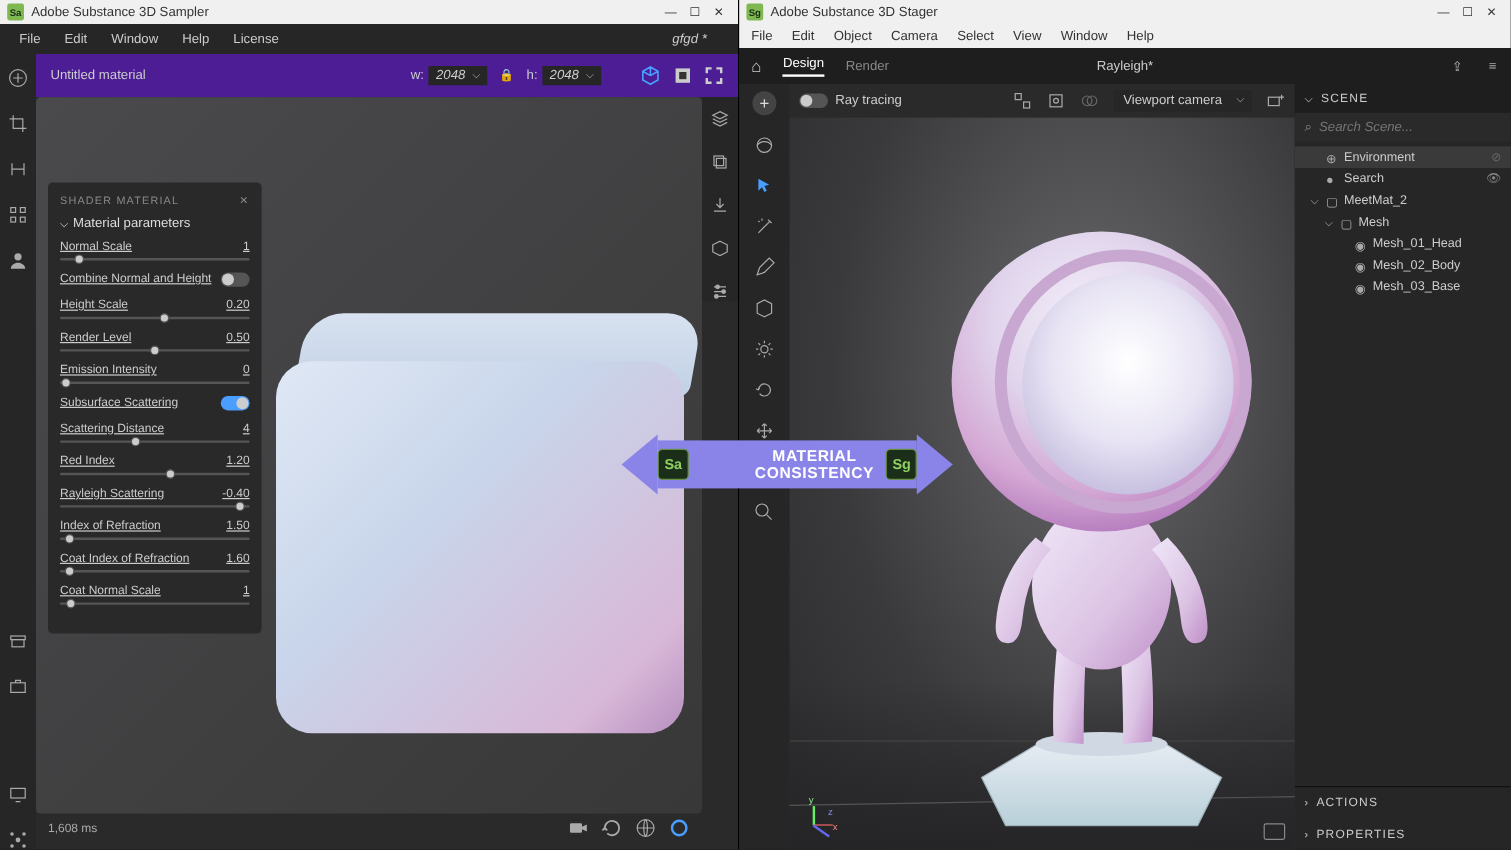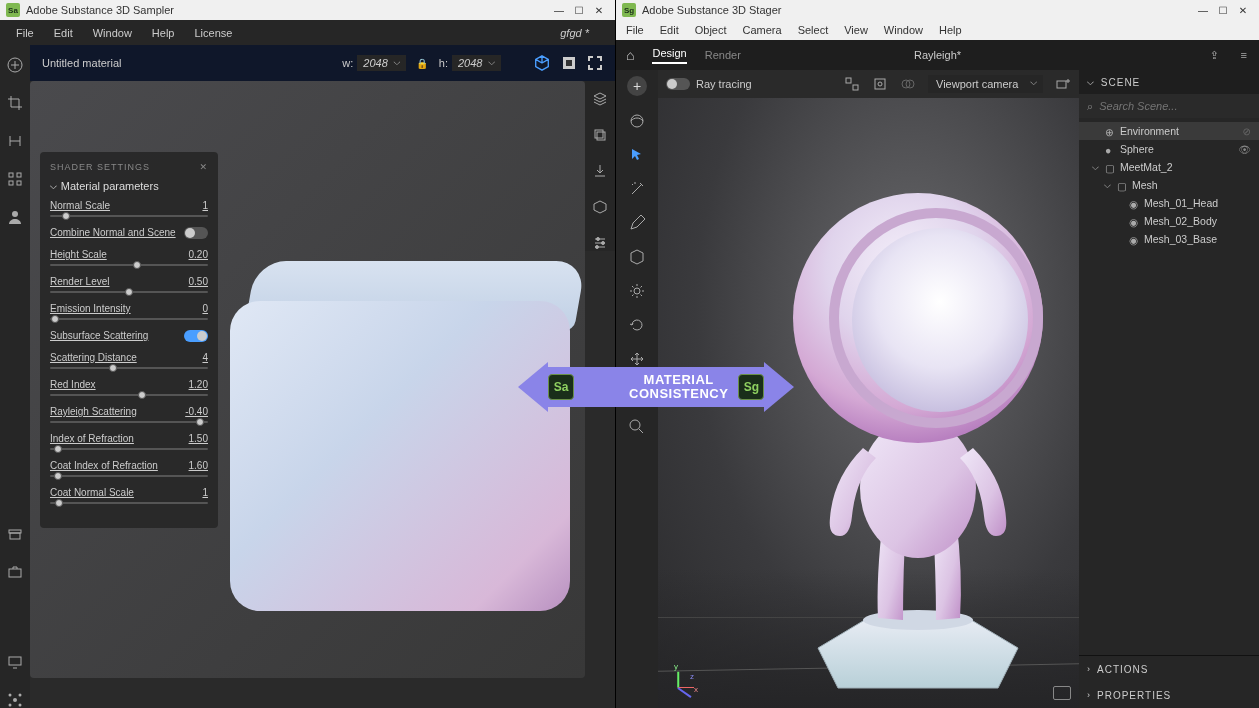--- a/index.html
+++ b/index.html
@@ -22,21 +22,21 @@
 .menubar { height:25px; background:#262626; display:flex; align-items:center; padding:0 6px; font-size:11px; color:#ccc; }
 .menubar span { padding:0 10px; cursor:pointer; }
 .menubar .doc-status { margin-left:auto; padding-right:20px; font-style:italic; }
 
 
 .left-iconbar { position:absolute; left:0; top:45px; width:30px; height:calc(100% - 45px); background:#262626; display:flex; flex-direction:column; align-items:center; padding-top:12px; gap:22px; }
 .left-iconbar .ic { width:16px; height:16px; color:#aaa; cursor:pointer; display:flex; align-items:center; justify-content:center; }
 .left-iconbar .gap-grow { flex:1; }
 
 
-.left-topbar { position:absolute; top:45px; left:30px; right:0; height:36px; background:#0f172a; display:flex; align-items:center; padding:0 12px; font-size:11px; color:#ccc; gap:10px; }
+.left-topbar { position:absolute; top:45px; left:30px; right:0; height:36px; background:#4c1d95; display:flex; align-items:center; padding:0 12px; font-size:11px; color:#ccc; gap:10px; }
 .left-topbar .spacer{flex:1;}
 .dim-field { display:flex; align-items:center; gap:4px; }
 .dim-field select { background:#262626; color:#ccc; border:none; font-size:11px; padding:2px 18px 2px 6px;font-style:italic; }
 .left-topbar .lock-ic { font-size:10px; color:#888; }
 .left-topbar .cube-ic { width:18px; height:18px; color:#4a9eff; }
 .left-topbar .sq-ic { width:16px; height:16px; color:#ccc; }
 
 
 .left-viewport { position:absolute; top:81px; left:30px; right:30px; bottom:30px; background:linear-gradient(135deg,#4a4a4d 0%,#383838 100%); border-radius:4px; overflow:hidden; }
 .left-cube { position:absolute; left:200px; top:180px; width:360px; height:360px; }
@@ -260,39 +260,39 @@
 
   <div class="left-viewport">
     <div class="left-cube">
       <div class="cube-face cube-top"></div>
       <div class="cube-face cube-front"></div>
     </div>
   </div>
 
   <div class="shader-panel">
     <div class="hdr">
-      <span>SHADER SETTINGS</span>
+      <span>SHADER MATERIAL</span>
       <span style="cursor:pointer;">✕</span>
     </div>
     <div class="section-hdr">
         <span>Material parameters</span>
       </div>
     <div id="params">
         <div class="param">
           <div class="row">
             <span>Normal Scale</span>
             <span>1</span>
           </div>
           <div class="slider">
             <div class="thumb" style="left:10%"></div>
           </div>
         </div>
         <div class="param">
           <div class="row">
-            <span>Combine Normal and Scene</span>
+            <span>Combine Normal and Height</span>
             <div class="toggle ">
               <div class="knob"></div>
             </div>
           </div>
         </div>
         <div class="param">
           <div class="row">
             <span>Height Scale</span>
             <span>0.20</span>
           </div>
@@ -376,20 +376,38 @@
             <span>Coat Normal Scale</span>
             <span>1</span>
           </div>
           <div class="slider">
             <div class="thumb" style="left:6%"></div>
           </div>
         </div>
       </div>
   </div>
 
+  <div class="left-footer">
+    <span>1,608 ms</span>
+    <div class="spacer"></div>
+    <svg class="fic" viewBox="0 0 18 18" fill="currentColor">
+        <rect x="2" y="5" width="10" height="8" rx="1"></rect>
+        <path d="M12 8l4-2v6l-4-2z"></path>
+      </svg>
+    <svg class="fic" viewBox="0 0 18 18" fill="none" stroke="currentColor" stroke-width="1.5">
+        <path d="M3 9a6 6 0 1 1 2 4.5M3 9l-2 2m2-2l2 2"></path>
+      </svg>
+    <svg class="fic" viewBox="0 0 18 18" fill="none" stroke="currentColor">
+        <circle cx="9" cy="9" r="7"></circle>
+        <path d="M2 9h14M9 2c2 2 2 12 0 14M9 2c-2 2-2 12 0 14"></path>
+      </svg>
+    <svg class="fic active" viewBox="0 0 18 18" fill="none" stroke="currentColor" stroke-width="2">
+        <circle cx="9" cy="9" r="6"></circle>
+      </svg>
+  </div>
 </div>
 
 <div class="app right-app">
   <div class="titlebar">
     <div class="app-icon">Sg</div>
     <span>Adobe Substance 3D Stager</span>
     <div class="spacer"></div>
     <div class="win-btn">—</div>
     <div class="win-btn">☐</div>
     <div class="win-btn">✕</div>
@@ -551,21 +569,21 @@
           <span class="ind" style="width:0px"></span>
           <span class="tw"></span>
           <span class="tic">⊕</span>
           <span>Environment</span>
           <span style="margin-left:auto;color:#666;font-size:10px">⊘</span>
         </div>
         <div class="tree-row">
           <span class="ind" style="width:0px"></span>
           <span class="tw"></span>
           <span class="tic">●</span>
-          <span>Sphere</span>
+          <span>Search</span>
           <span style="margin-left:auto;color:#888;font-size:10px">👁</span>
         </div>
         <div class="tree-row">
           <span class="ind" style="width:0px"></span>
           <span class="tw">⌵</span>
           <span class="tic">▢</span>
           <span>MeetMat_2</span>
         </div>
         <div class="tree-row">
           <span class="ind" style="width:12px"></span>

